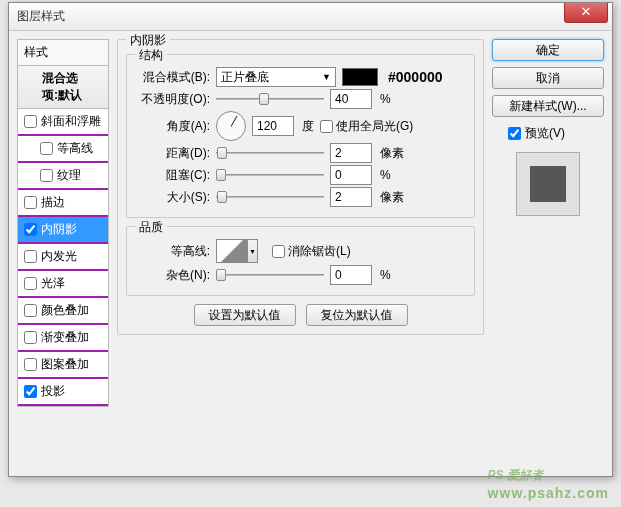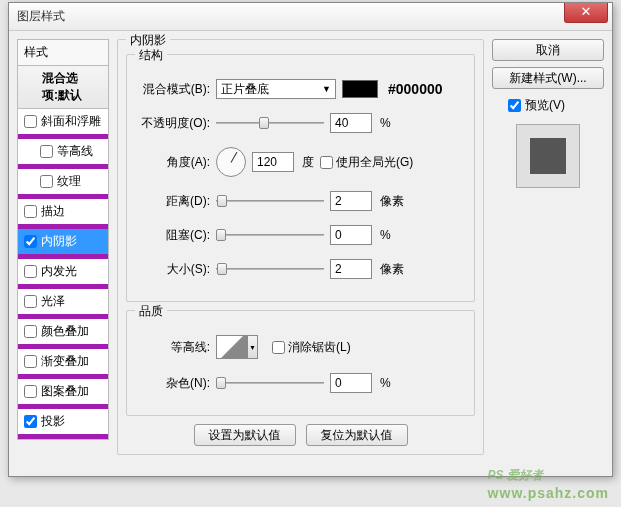--- a/index.html
+++ b/index.html
@@ -6,28 +6,28 @@
 body { background: #e8e8e8; width: 621px; height: 507px; position: relative; }
 .dialog { position: absolute; top: 2px; left: 8px; width: 605px; height: 475px; background: #f0f0f0; border: 1px solid #888; box-shadow: 2px 2px 8px rgba(0,0,0,0.3); }
 .titlebar { height: 28px; background: linear-gradient(#fdfdfd,#ebebeb); border-bottom: 1px solid #ccc; display: flex; align-items: center; padding: 0 8px; position: relative; }
 .titlebar .title { color: #333; }
 .close-btn { position: absolute; right: 0; top: 0; width: 44px; height: 20px; background: linear-gradient(#e07070,#c83838); color: #fff; text-align: center; line-height: 18px; border: 1px solid #a03030; border-top: none; border-radius: 0 0 3px 3px; font-size: 13px; cursor: pointer; margin-right: 4px; }
 .content { display: flex; padding: 8px; gap: 8px; height: calc(100% - 28px); }
 .left-panel { width: 92px; }
 .styles-header { background: #f8f8f8; border: 1px solid #bbb; padding: 4px 6px; }
 .styles-subheader { background: linear-gradient(#f4f4f4,#e8e8e8); border: 1px solid #bbb; border-top: none; padding: 4px 24px; font-weight: bold; }
 .style-list { border: 1px solid #bbb; border-top: none; background: #fff; }
-.style-item { padding: 4px 6px; display: flex; align-items: center; gap: 4px; border-bottom: 5px solid #a21caf; cursor: pointer; }
+.style-item { padding: 4px 6px; display: flex; align-items: center; gap: 4px; border-bottom: 2px solid #a21caf; cursor: pointer; }
 .style-item.indent { padding-left: 22px; }
 .style-item.selected { background: #3399ff; color: #fff; }
 .style-item input[type=checkbox] { width: 13px; height: 13px; }
 .center-panel { flex: 1; }
 .fieldset { border: 1px solid #ccc; border-radius: 2px; padding: 10px 8px 8px; margin-bottom: 8px; position: relative; }
 .fieldset-title { position: absolute; top: -8px; left: 8px; background: #f0f0f0; padding: 0 4px; }
-.row { display: flex; align-items: center; margin: 14px 0; gap: 6px; }
+.row { display: flex; align-items: center; margin: 2px 0; gap: 6px; }
 .row-label { width: 75px; text-align: right; }
 .dropdown { width: 120px; height: 20px; border: 1px solid #888; background: #fff; display: flex; align-items: center; justify-content: space-between; padding: 0 4px; }
 .dropdown .arrow { font-size: 9px; }
 .color-swatch { width: 36px; height: 18px; background: #000; border: 1px solid #666; }
 .slider { width: 108px; height: 16px; position: relative; display: inline-block; }
 .slider-track { position: absolute; top: 7px; left: 0; right: 0; height: 2px; background: #bbb; border-top: 1px solid #999; }
 .slider-thumb { position: absolute; top: 2px; width: 10px; height: 12px; background: linear-gradient(#fafafa,#d8d8d8); border: 1px solid #888; border-radius: 2px; }
 .num-input { width: 42px; height: 20px; border: 1px solid #888; background: #fff; text-align: left; padding: 0 4px; }
 .unit { margin-left: 2px; }
 .angle-dial { width: 30px; height: 30px; border: 1px solid #888; border-radius: 50%; background: #fafafa; position: relative; }
@@ -206,20 +206,21 @@
         </div>
 
         <div class="btn-row">
           <button class="btn">设置为默认值</button>
           <button class="btn">复位为默认值</button>
         </div>
       </div>
     </div>
 
     <div class="right-panel">
+      <button class="btn primary">确定</button>
       <button class="btn">取消</button>
       <button class="btn">新建样式(W)...</button>
       <label class="preview-ck">
         <input type="checkbox" checked="" style="">
         <span>预览(V)</span>
       </label>
       <div class="preview-box">
         <div class="preview-inner"></div>
       </div>
     </div>

